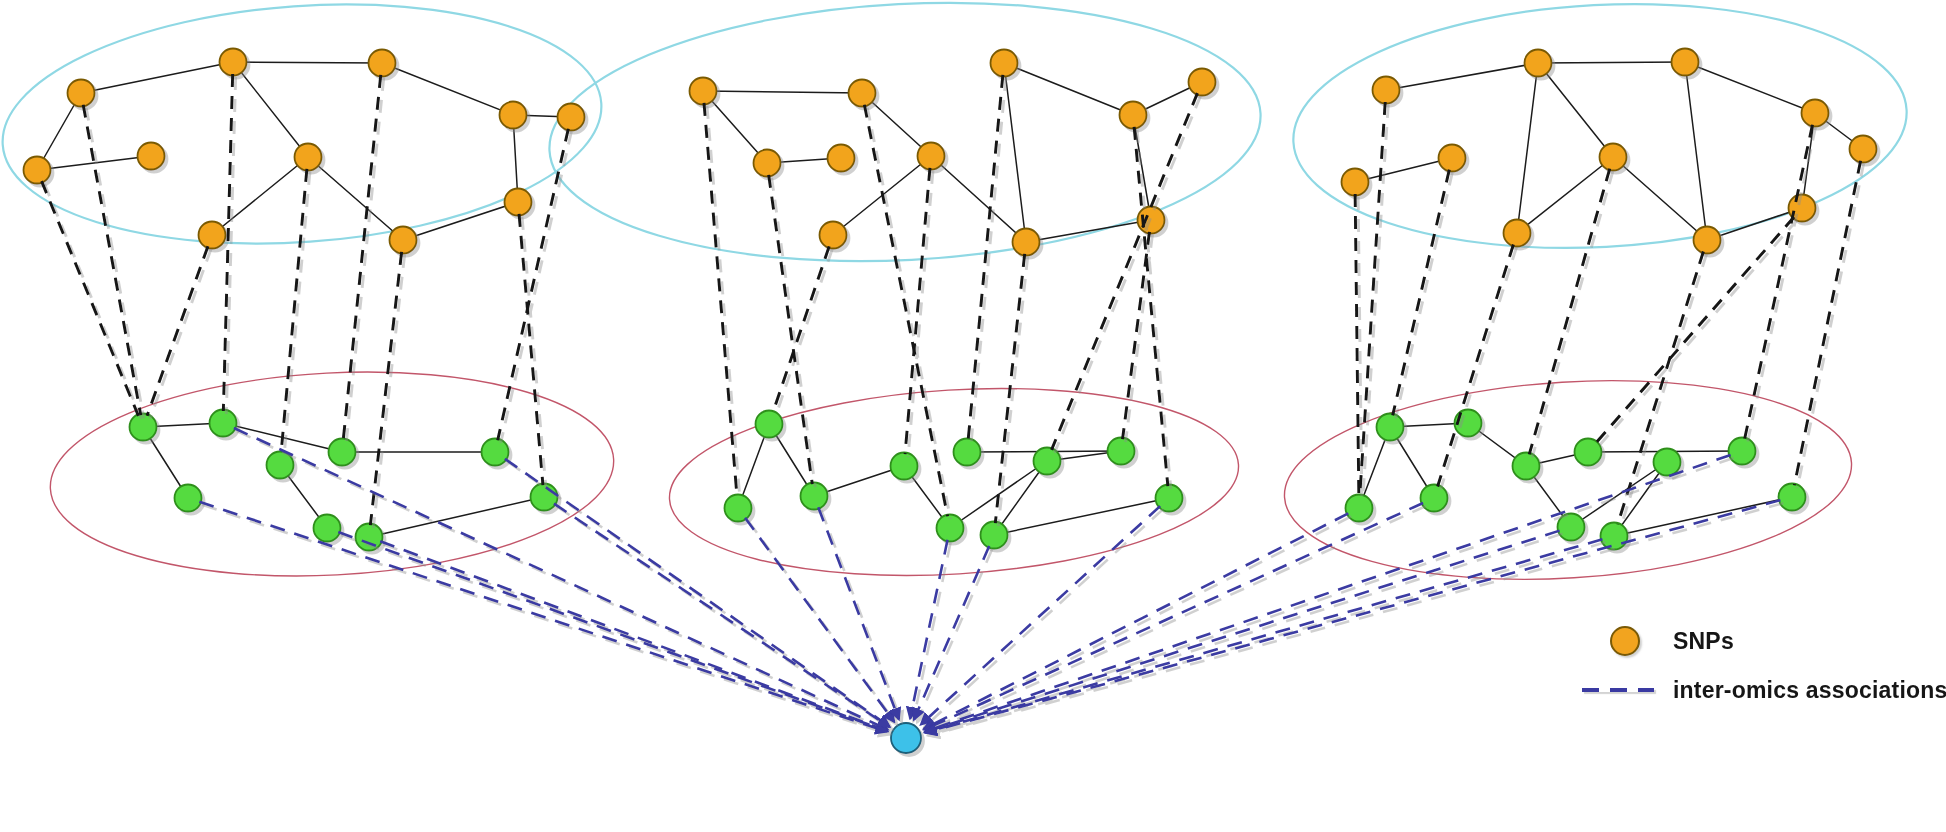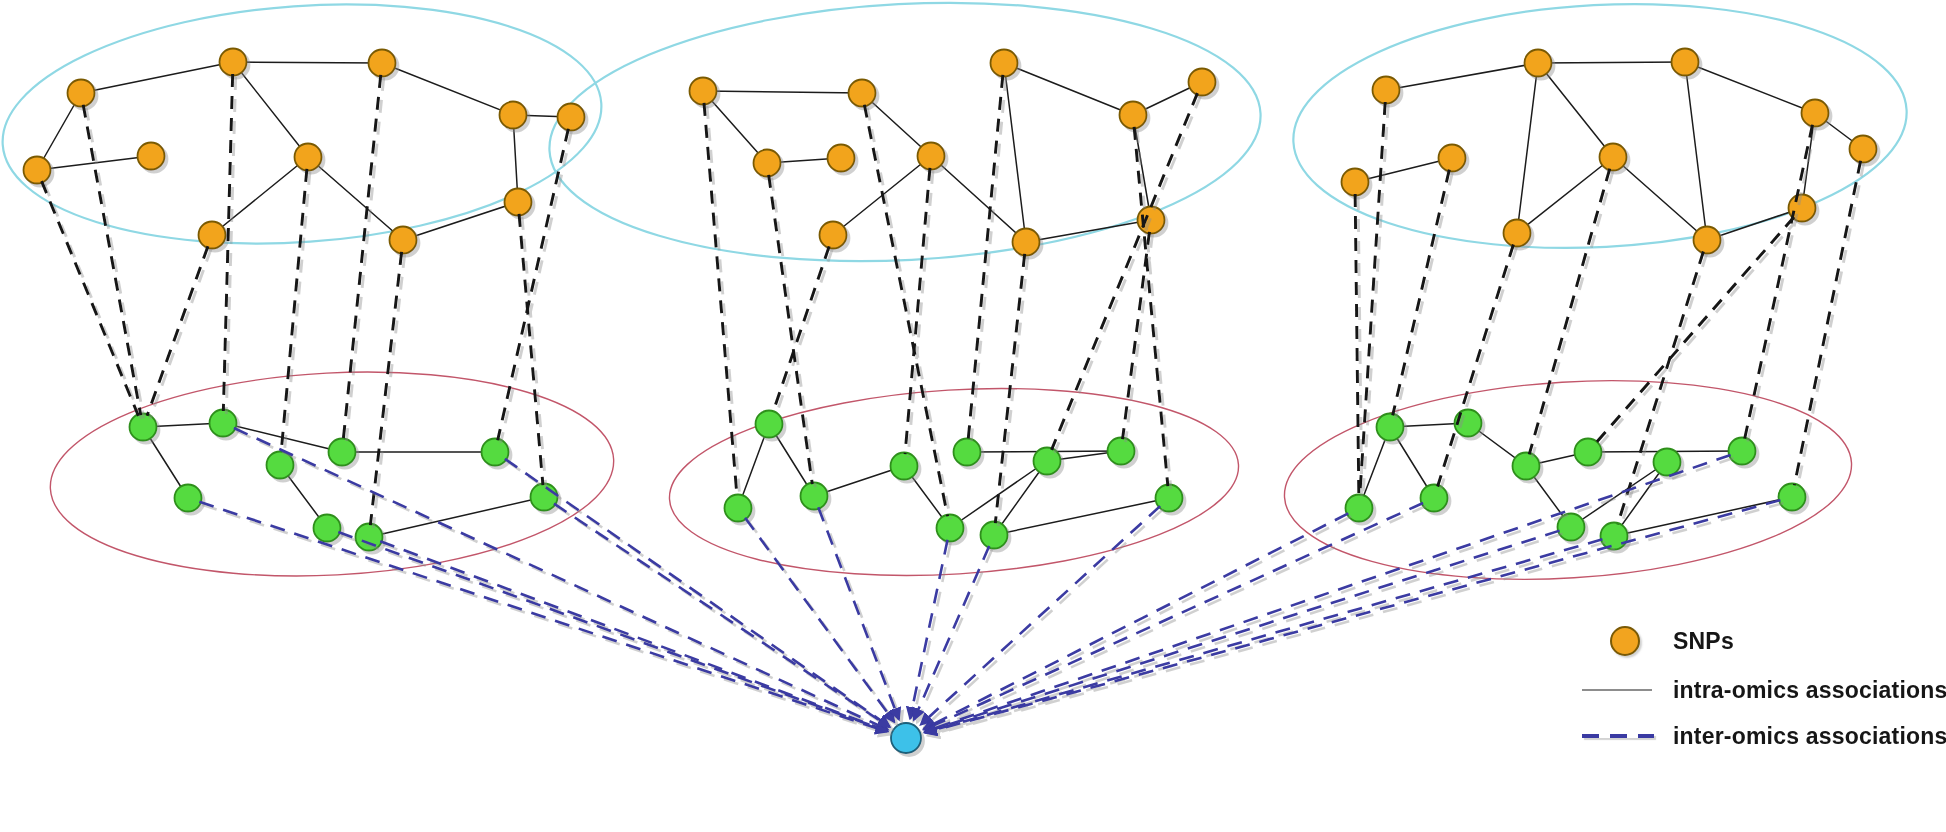--- a/index.html
+++ b/index.html
@@ -243,22 +243,18 @@
         <line x1="1780.4207255613496" y1="500.149667200581" x2="925.2987907310841" y2="732.7505546656984" class="edge-gene-phen" marker-end="url(#arrowNavy)"></line>
       </g>
   </svg>
 
   <div class="legend">
     <div class="lrow">
       <span class="sw circle snp"></span>
       <span class="lbl">SNPs</span>
     </div>
     <div class="lrow">
-      <span class="sw line-solid"></span>
-      <span class="lbl">intra-omics associations</span>
-    </div>
-    <div class="lrow">
       <span class="sw line-dashed"></span>
       <span class="lbl">inter-omics associations</span>
     </div>
   </div>
 
 </div>
 
 </body></html>

